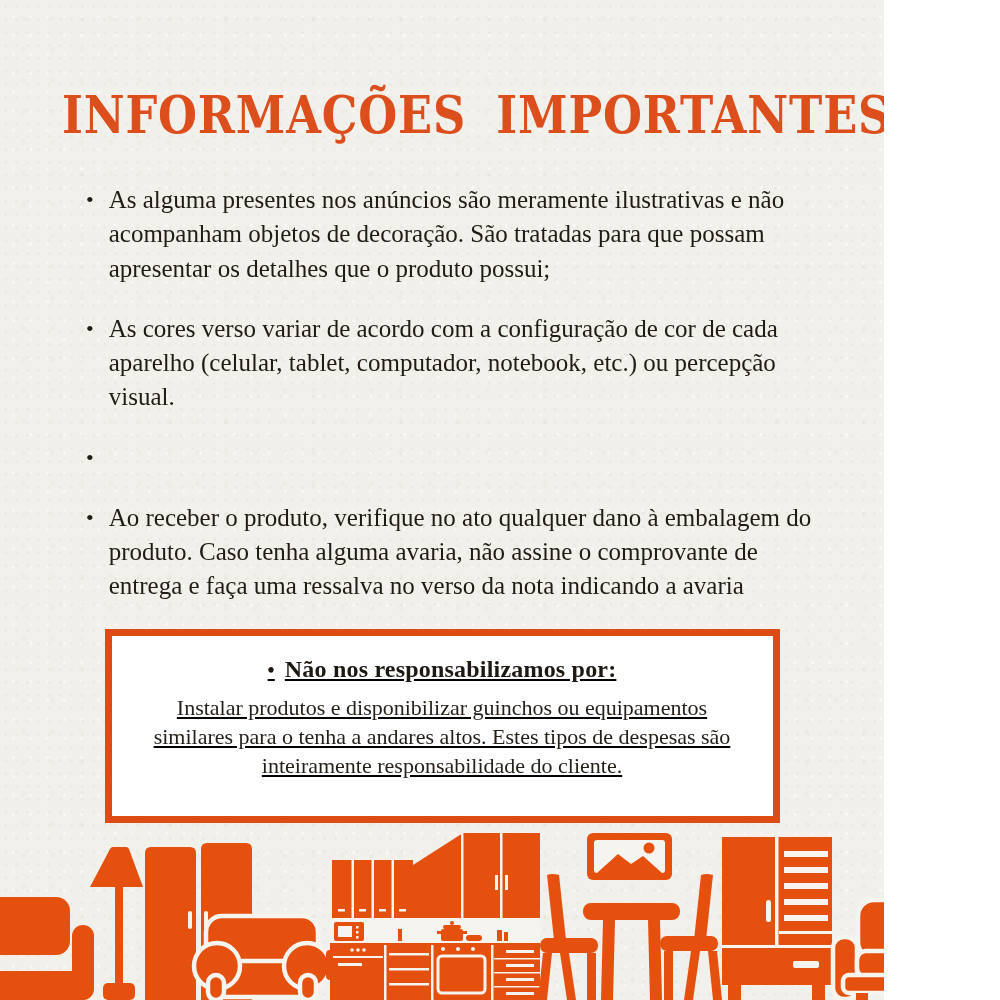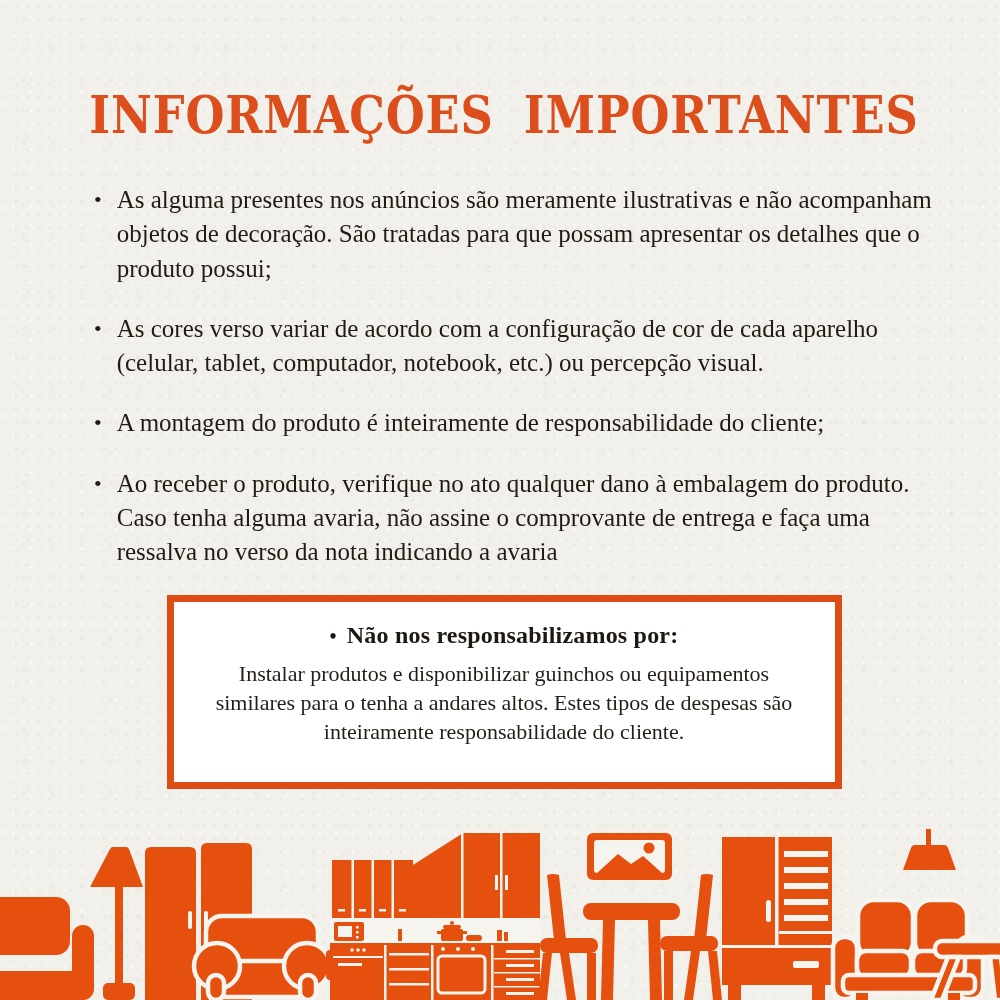--- a/index.html
+++ b/index.html
@@ -7,45 +7,44 @@
     --accent:#DC4E1C;
     --shape:#E5500F;
     --box-border:#DC4C14;
     --box-bg:#FFFFFF;
     --text:#211B15;
     --paper:#F6F4EF;
   }
   *{margin:0;padding:0;box-sizing:border-box}
   html,body{width:1000px;height:1000px}
   .page{
-    position:relative;width:1000px;height:1000px;overflow:hidden;
+    position:relative;width:884px;height:1000px;overflow:hidden;
     background-color:var(--bg);
     background-image:
       radial-gradient(rgba(120,110,95,.055) 1px, transparent 1.6px),
       radial-gradient(rgba(255,255,255,.55) 1px, transparent 1.6px),
       radial-gradient(rgba(120,110,95,.035) 2px, transparent 3px);
     background-size:11px 13px,17px 19px,29px 31px;
     background-position:0 0,5px 7px,9px 3px;
     font-family:"Liberation Serif",serif;
-    padding-left:8px;
   }
   .title{
     padding-top:84px;text-align:center;
     font-family:"DejaVu Serif",serif;font-weight:700;font-size:52px;
     color:var(--accent);letter-spacing:1px;word-spacing:16px;
     transform:scaleX(.86);transform-origin:50% 50%;white-space:nowrap;
   }
   .bullets{margin:38px 60px 0 86px}
   .bullet{display:flex;gap:15px;margin-bottom:26px;color:var(--text);
     font-size:25px;line-height:1.37;max-width:850px}
   .bullet .dot{flex:0 0 auto;font-size:22px;line-height:1.55;color:var(--text)}
   .notice{
     width:675px;min-height:194px;margin:22px auto 0;
     border:7px solid var(--box-border);background:var(--box-bg);
-    text-align:center;padding:20px 20px 16px;
+    text-align:center;padding:20px 20px 16px;text-decoration:underline;
   }
   .notice-heading{
     font-weight:700;font-size:24px;color:#1D1812;letter-spacing:.2px;
   }
   .notice-heading .dot{font-size:20px;margin-right:10px}
   .notice-body{
     width:612px;margin:10px auto 0;font-size:22px;line-height:1.32;color:#241E18;
   }
   .furniture{position:absolute;left:0;bottom:0;width:1000px;height:175px;display:block}
   .o{fill:var(--shape)}
@@ -64,21 +63,20 @@
     <div class="bullet">
       <span class="dot">•</span>
       <span>As alguma presentes nos anúncios são meramente ilustrativas e não acompanham objetos de decoração. São tratadas para que possam apresentar os detalhes que o produto possui;</span>
     </div>
     <div class="bullet">
       <span class="dot">•</span>
       <span>As cores verso variar de acordo com a configuração de cor de cada aparelho (celular, tablet, computador, notebook, etc.) ou percepção visual.</span>
     </div>
     <div class="bullet">
       <span class="dot">•</span>
-      <span>A montagem do produto é inteiramente de responsabilidade do cliente;</span>
     </div>
     <div class="bullet">
       <span class="dot">•</span>
       <span>Ao receber o produto, verifique no ato qualquer dano à embalagem do produto. Caso tenha alguma avaria, não assine o comprovante de entrega e faça uma ressalva no verso da nota indicando a avaria</span>
     </div>
   </div>
 
   <div class="notice">
     <div class="notice-heading">
       <span class="dot">•</span><span>Não nos responsabilizamos por:</span>

